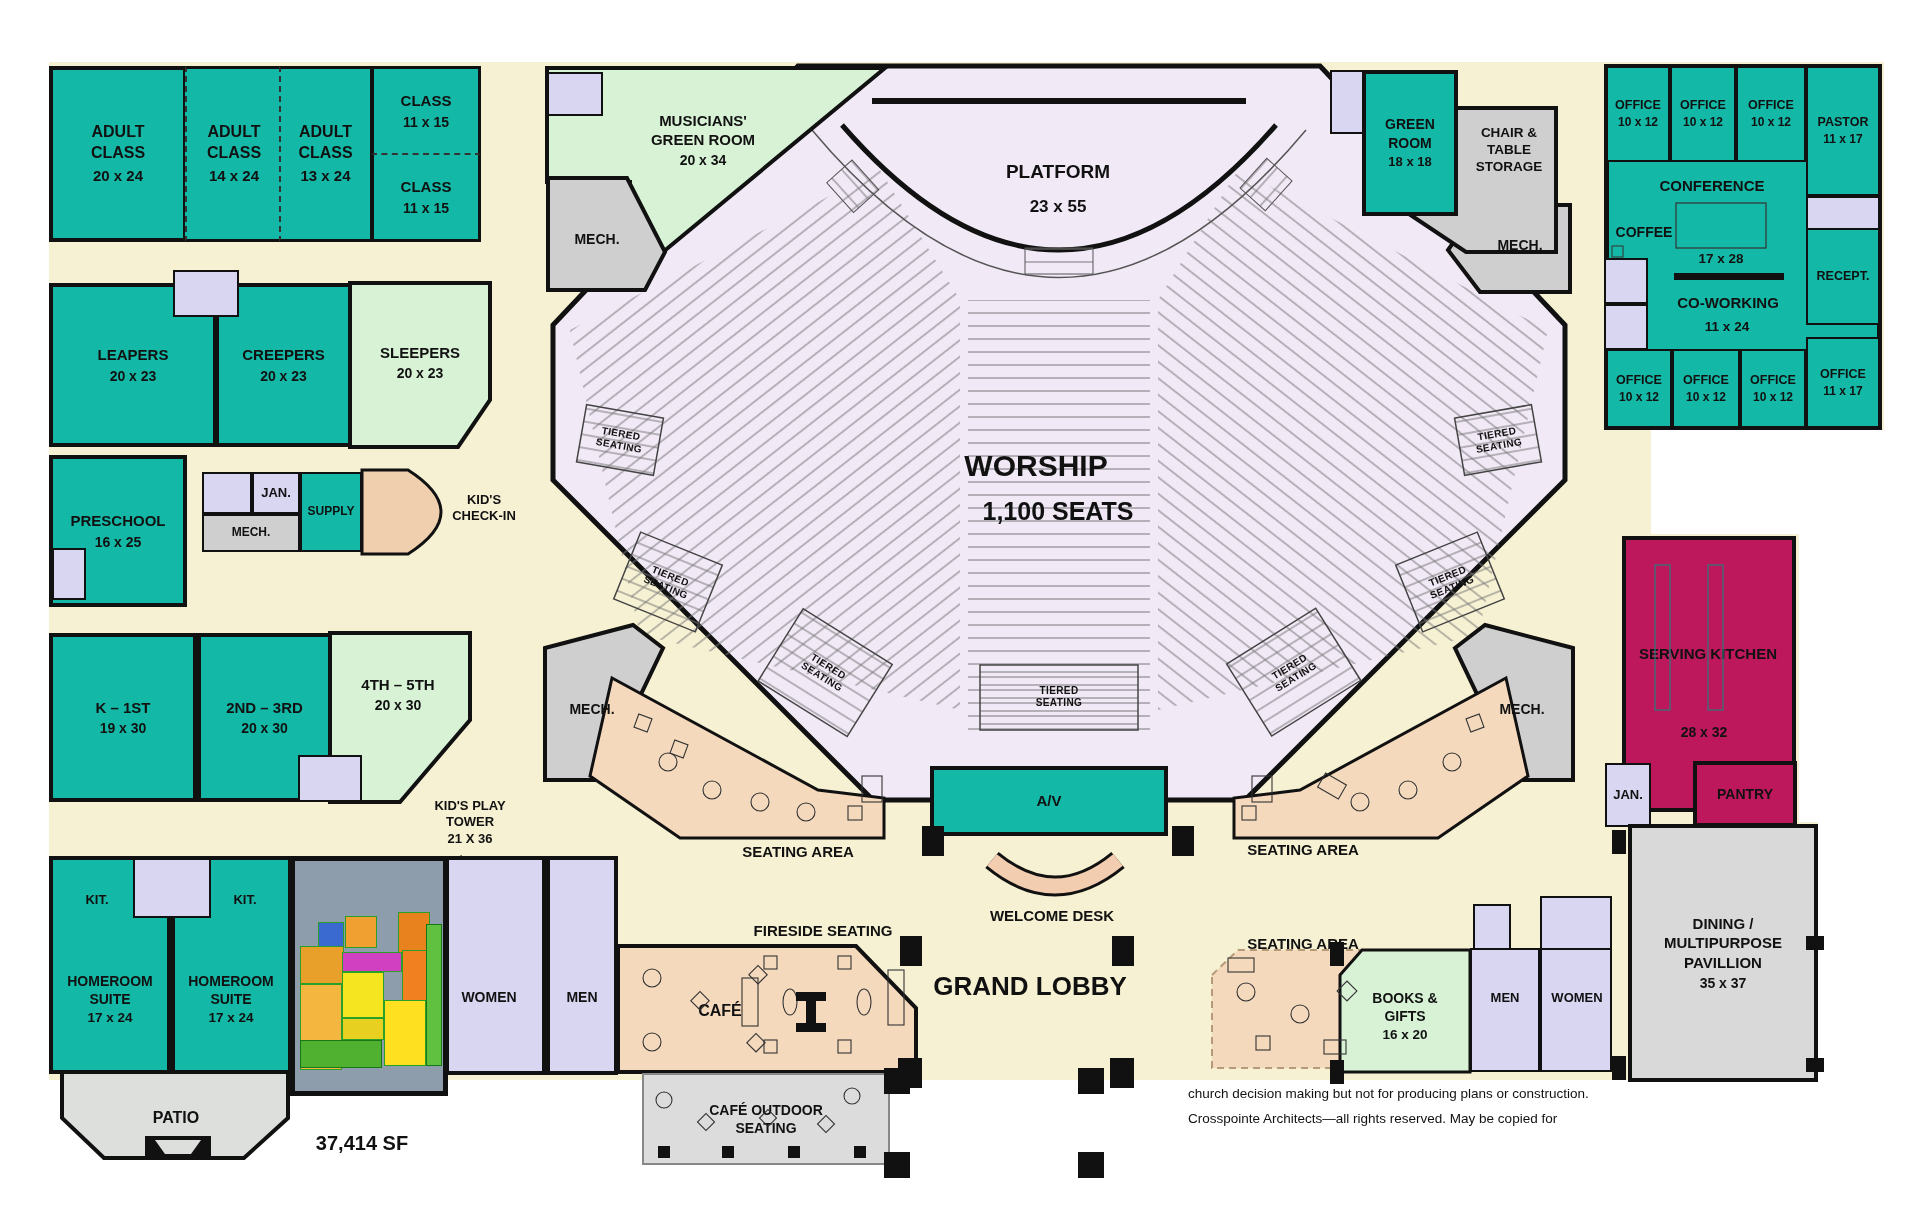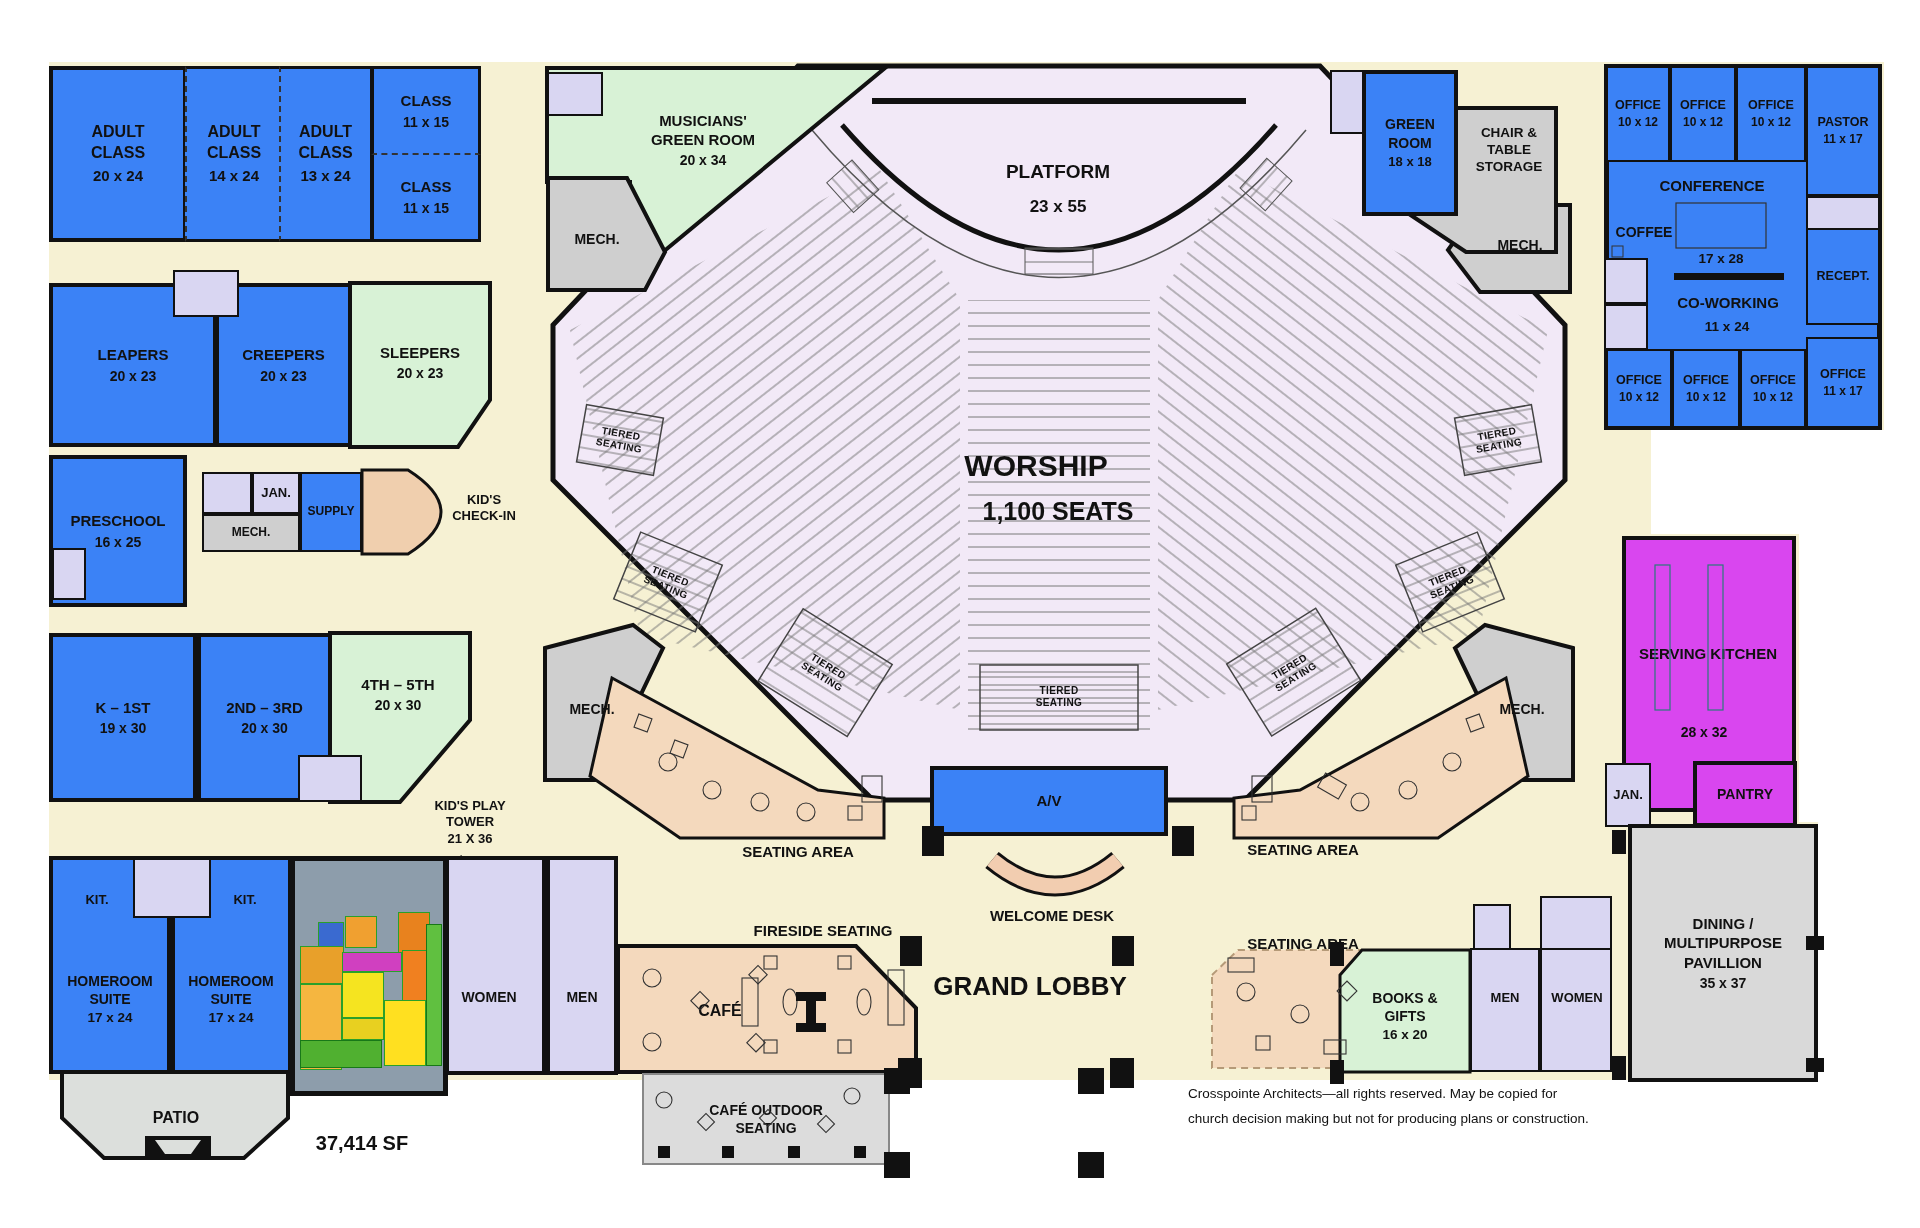--- a/index.html
+++ b/index.html
@@ -2,21 +2,21 @@
 <html><head>
 <meta charset="utf-8">
 <style>
   html,body{margin:0;padding:0;background:#fff;font-family:"Liberation Sans",sans-serif;}
   #plan{position:relative;width:1920px;height:1228px;background:#fff;color:#111;overflow:hidden;}
   svg.layer{position:absolute;left:0;top:0;pointer-events:none;}
   .room{position:absolute;box-sizing:border-box;border:3px solid #111;display:flex;flex-direction:column;
         align-items:center;justify-content:center;text-align:center;font-weight:700;line-height:1.3;}
   .lbl{position:absolute;transform:translate(-50%,-50%);display:flex;flex-direction:column;align-items:center;
        text-align:center;font-weight:700;line-height:1.25;}
-  .green{background:#3b82f6}.purple{background:#d9d6f2}.gray{background:#cfcfcf}.cyan{background:#d946ef}
+  .green{background:#14b8a6}.purple{background:#d9d6f2}.gray{background:#cfcfcf}.cyan{background:#be185d}
   .b2{border-width:2px}.b4{border-width:4px}.b5{border-width:5px}
   .fs10{font-size:14px}.fs11{font-size:13px}.fs12{font-size:12px}.fs125{font-size:12.5px}
   .fs13{font-size:13px}.fs135{font-size:13.5px}.fs14{font-size:14px}.fs15{font-size:15px}
   .fs16{font-size:16px}.fs17{font-size:17px}.fs19{font-size:19px}.fs20{font-size:20px}
   .fs25{font-size:25px}.fs26{font-size:26px}.fs30{font-size:30px}.w70{max-width:70px}.w80{max-width:80px}.w90{max-width:90px}
   .w100{max-width:100px}.w110{max-width:110px}.w140{max-width:140px}.w160{max-width:160px}
   .dims{margin-top:2px}
   .tier{font-size:10px;letter-spacing:.4px;max-width:72px;line-height:1.2}
   .copy{position:absolute;font-weight:400;font-size:13.5px;line-height:1.85;text-align:left;color:#111}
   .bar{position:absolute;background:#111}
@@ -435,22 +435,22 @@
   <div class="room b4 fs15" style="left:1628px;top:824px;width:190px;height:258px;background:#d9d9d9">
     <span class="w160">DINING / MULTIPURPOSE PAVILLION</span>
     <span class="dims fs14">35 x 37</span>
   </div>
 
   <div class="room fs14" style="left:642px;top:1073px;width:248px;height:92px;background:#dcdcdc;border:2px solid #888">
     <span class="w160">CAFÉ OUTDOOR SEATING</span>
   </div>
 
   <div class="copy" style="left:1188px;top:1082px;width:500px">
+    <div>church decision making but not for producing plans or construction.</div>
     <div>Crosspointe Architects—all rights reserved. May be copied for</div>
-    <div>church decision making but not for producing plans or construction.</div>
   </div>
 
   <svg class="layer" width="1920" height="1228">
 
     <rect x="1676" y="203" width="90" height="45" fill="none" stroke="#333" stroke-width="1.2"></rect>
     <rect x="1612" y="246" width="11" height="11" fill="none" stroke="#333" stroke-width="1"></rect>
 
     <rect x="1655" y="565" width="15" height="145" fill="none" stroke="#2a7a7a" stroke-width="1.2"></rect>
     <rect x="1708" y="565" width="15" height="145" fill="none" stroke="#2a7a7a" stroke-width="1.2"></rect>
 

